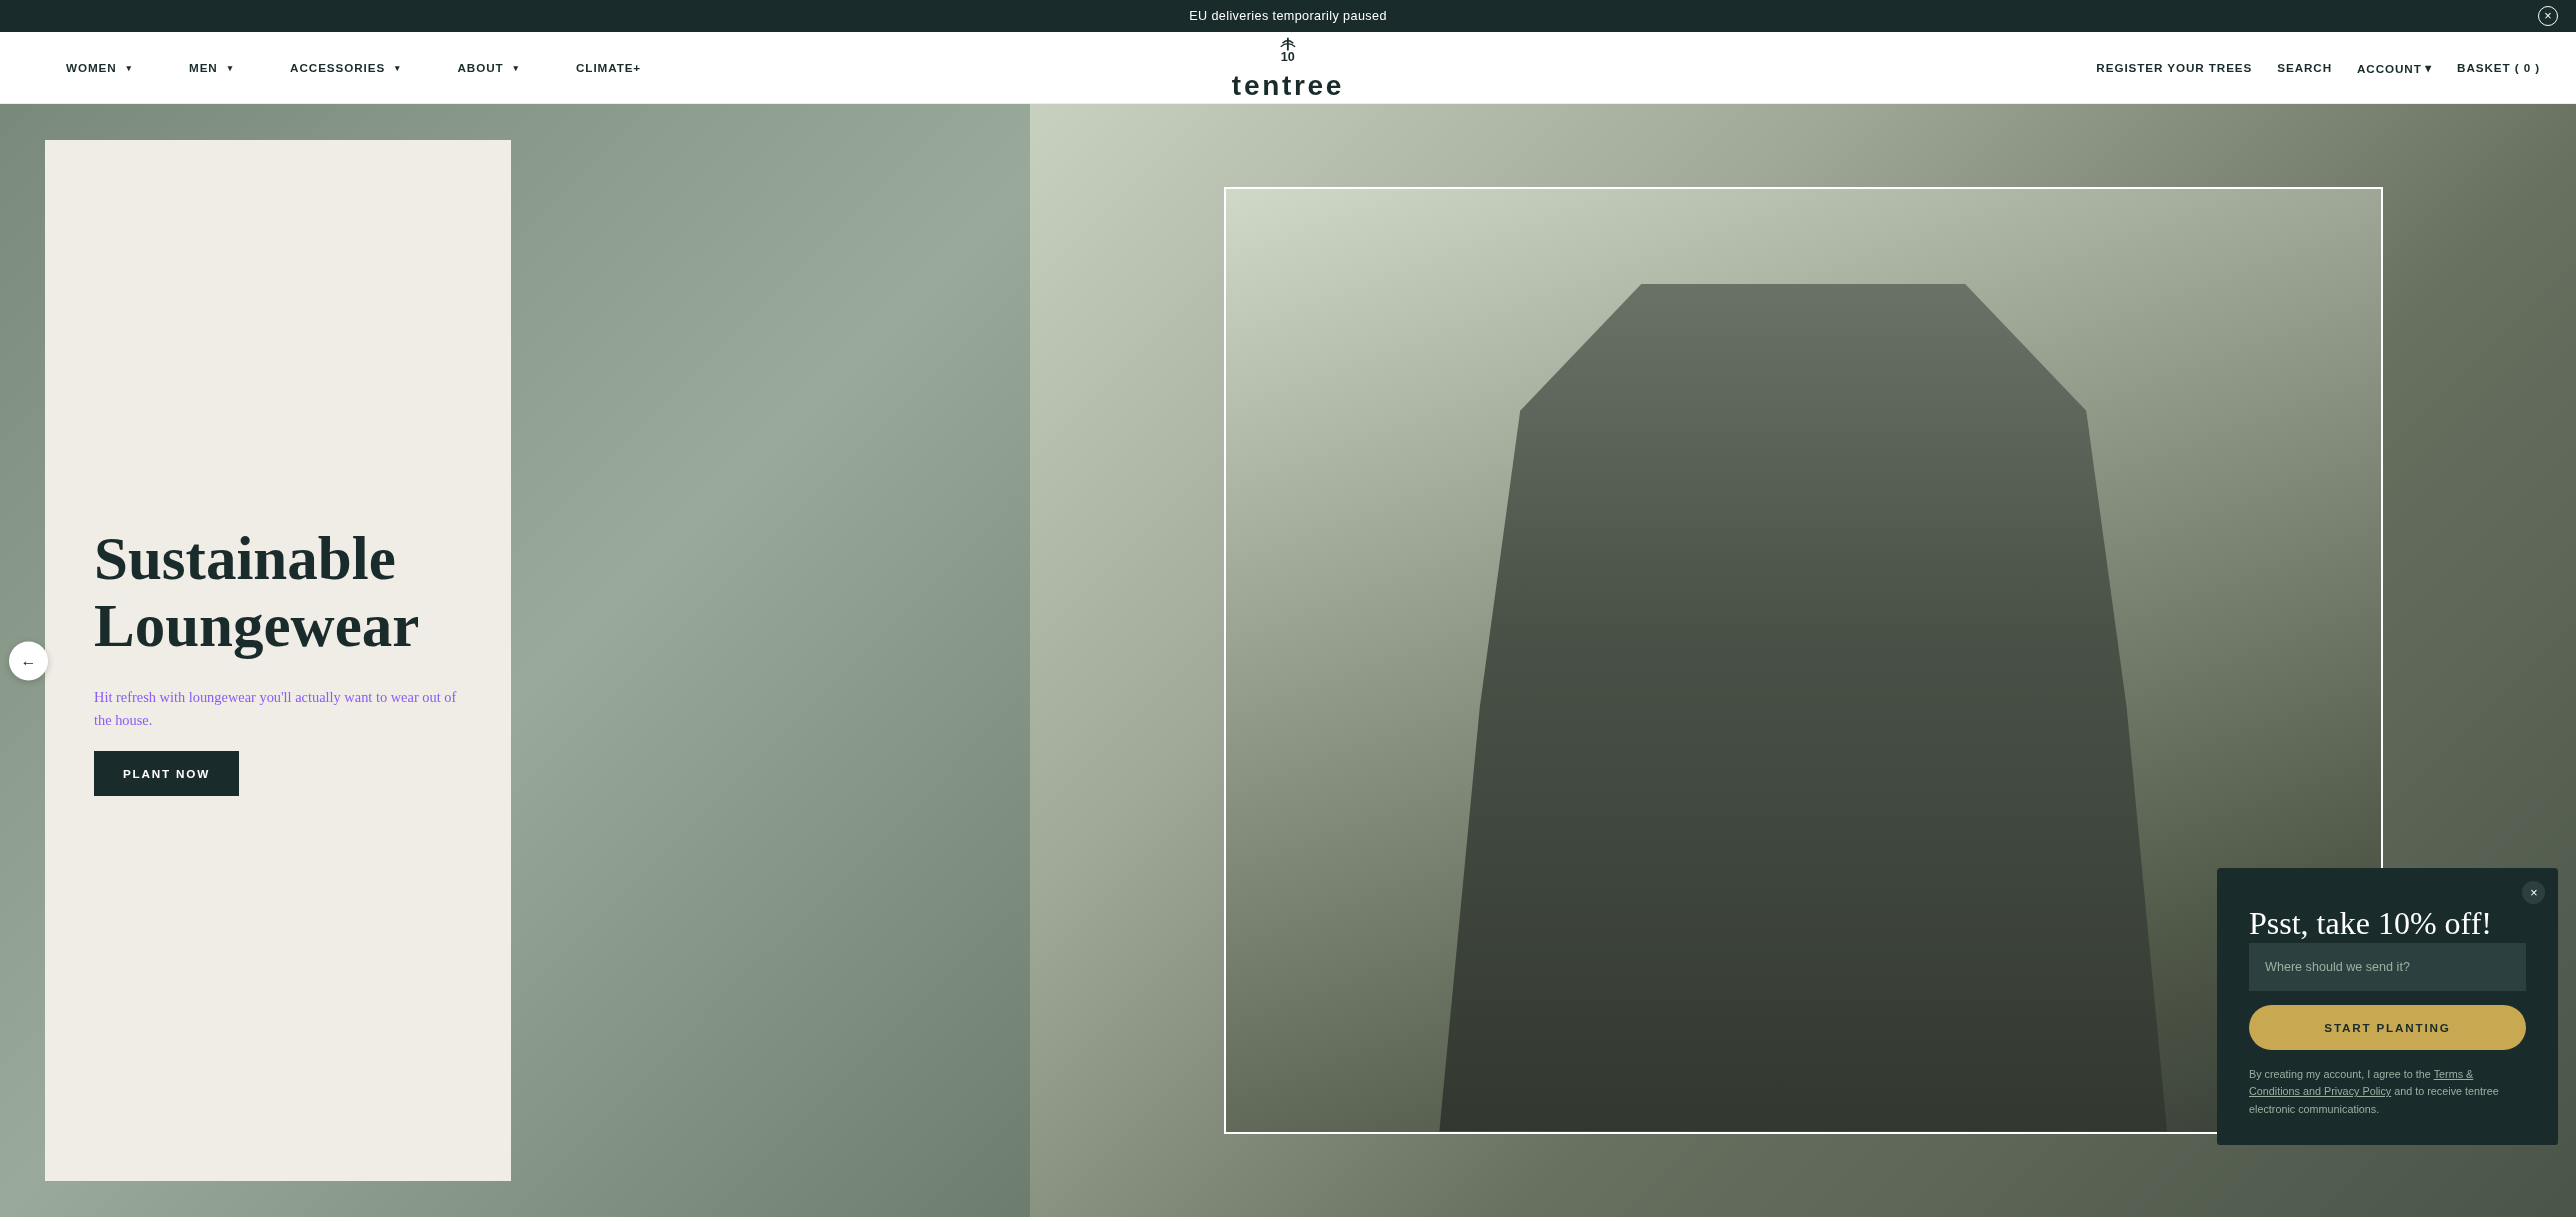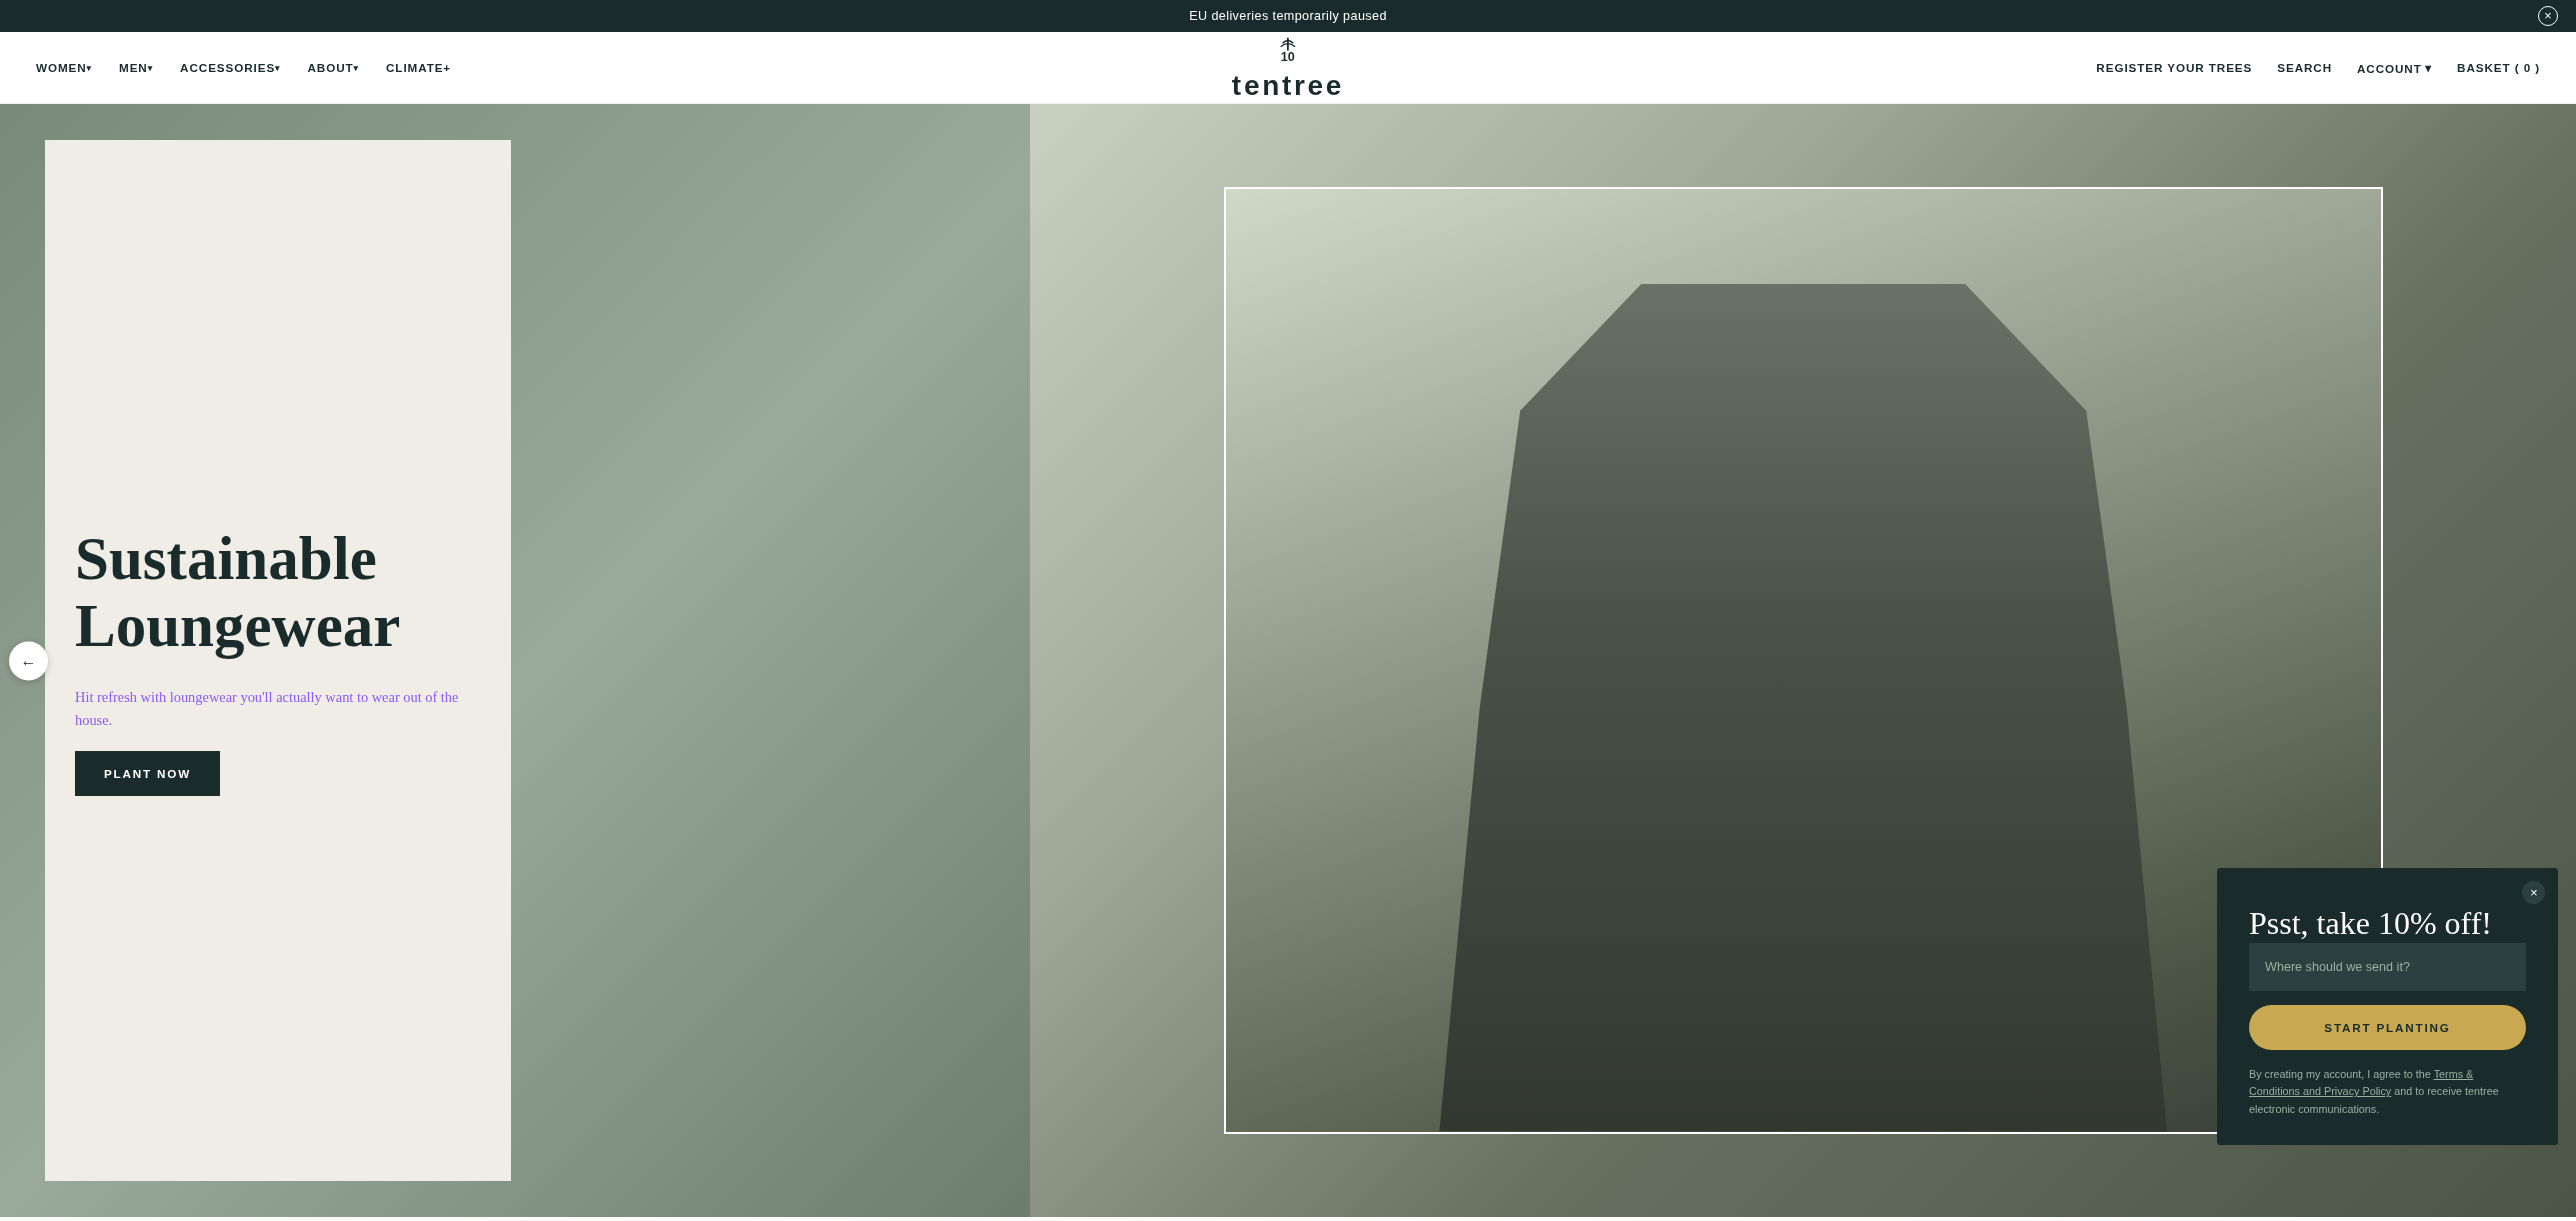--- a/index.html
+++ b/index.html
@@ -54,22 +54,23 @@
     }
     .nav-item {
       font-family: Arial, sans-serif;
       font-size: 11.7px;
       font-weight: 700;
       letter-spacing: 0.9px;
       color: #1a2b2b;
       cursor: pointer;
       display: flex;
       align-items: center;
-      gap: 0;
+      gap: 10px;
       text-transform: uppercase;
+      margin-left: 30px;
     }
     .nav-item .chevron {
       font-size: 9px;
     }
     .logo-center {
       position: absolute;
       left: 50%;
       transform: translateX(-50%);
       display: flex;
       flex-direction: column;
@@ -112,21 +113,21 @@
       background: linear-gradient(135deg, #7a8a7a 0%, #9aaa9a 30%, #6a7a6a 60%, #8a9a8a 100%);
     }
 
     
     .hero-content-panel {
       position: relative;
       z-index: 10;
       background: #f0ece6;
       margin: 36px 0 36px 45px;
       width: 466px;
-      padding: 72px 30px;
+      padding: 72px 49px;
       display: flex;
       flex-direction: column;
       justify-content: center;
     }
     .hero-title {
       font-family: Georgia, 'Times New Roman', serif;
       font-size: 61px;
       font-weight: 700;
       color: #1a2b2b;
       line-height: 1.1;

